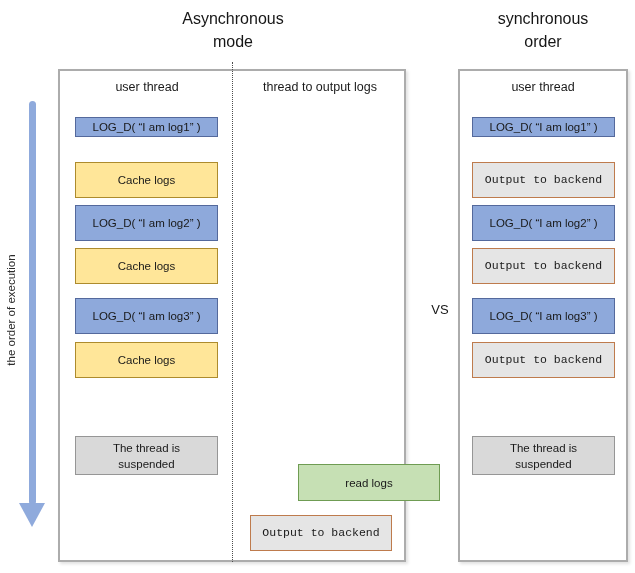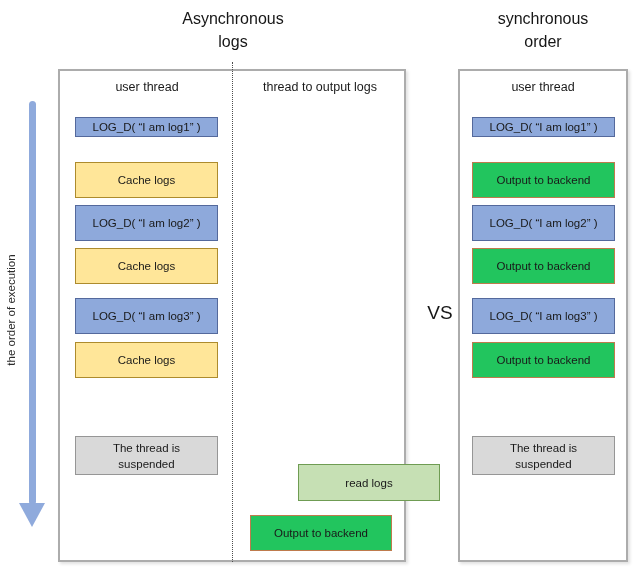--- a/index.html
+++ b/index.html
@@ -25,21 +25,21 @@
     color: #161616;
   }
   .mode-title.async { left: 58px; width: 350px; }
   .mode-title.sync  { left: 456px; width: 174px; }
   .vs-label {
     position: absolute;
     left: 406px;
     top: 302px;
     width: 68px;
     text-align: center;
-    font-size: 19px;
+    font-size: 13px;
     color: #161616;
   }
   .panel {
     position: absolute;
     top: 69px;
     height: 493px;
     background: #ffffff;
     border: 2px solid #acacac;
     box-shadow: 2px 2px 3px rgba(0,0,0,0.12);
   }
@@ -67,21 +67,21 @@
     justify-content: center;
     text-align: center;
     font-size: 11.5px;
     line-height: 16px;
     white-space: pre-line;
     border: 1.5px solid;
     color: #191919;
   }
   .kind-log-call  { background: #8EA9DB; border-color: #54699C; }
   .kind-cache     { background: #FFE699; border-color: #AD8B2D; text-align: center; }
-  .kind-output    { background: #22c55e; border-color: #BE7B4D; }
+  .kind-output    { background: #e5e5e5; border-color: #BE7B4D; font-family: Liberation Mono, monospace; }
   .kind-read      { background: #C6E0B4; border-color: #6F9C53; }
   .kind-suspended { background: #D9D9D9; border-color: #969696; }
 
   
   .panel.async .col1 { left: 15px;  width: 143px; }
   .panel.async .col2 { left: 190px; width: 142px; }
   .panel.sync  .col1 { left: 12px;  width: 143px; }
   .r1 { top: 46px;  height: 20px; }
   .r2 { top: 91px;  height: 36px; }
   .r3 { top: 134px; height: 36px; }
@@ -123,21 +123,21 @@
     color: #2b2b2b;
     transform: rotate(-90deg);
   }
 </style>
 </head>
 <body>
 
 <div class="canvas">
 
   <div class="mode-title async">Asynchronous
-logs</div>
+mode</div>
   <div class="mode-title sync">synchronous
 order</div>
 
   <div class="axis-shaft"></div>
   <div class="axis-head"></div>
   <div class="axis-label">the order of execution</div>
 
   <div class="panel async">
     <div class="col-header" style="left:0; width:174px;">user thread</div>
     <div class="col-header" style="left:174px; width:172px;">thread to output logs</div>

